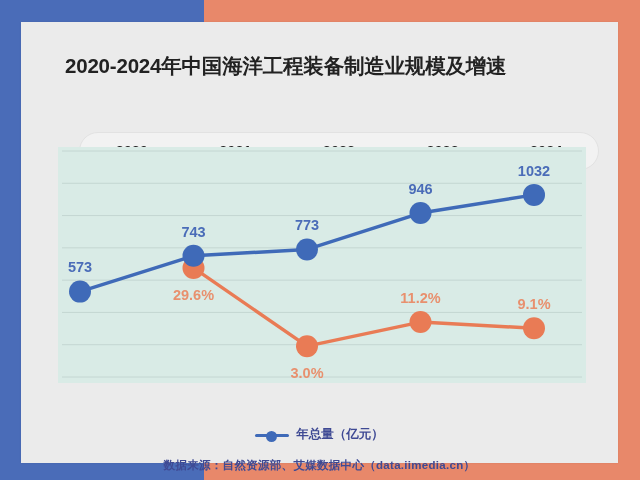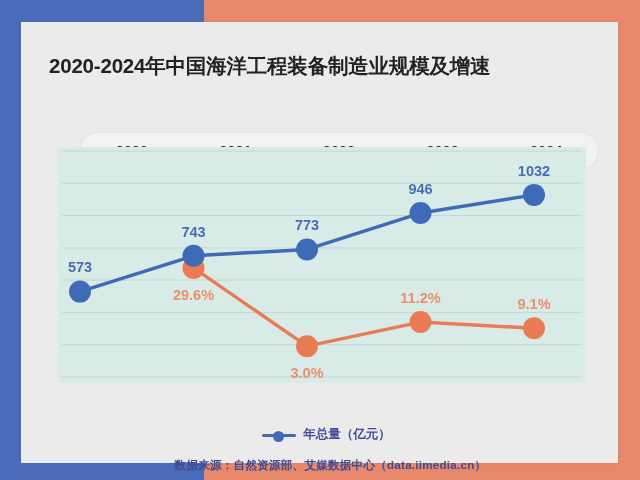--- a/index.html
+++ b/index.html
@@ -32,21 +32,21 @@
   }
   .card {
     position: absolute;
     left: 21px; top: 22px;
     width: 597px; height: 441px;
     background: #ebebeb;
     box-shadow: 0 0 2px rgba(0,0,0,0.08);
   }
   .title {
     position: absolute;
-    left: 28px; top: 30px;
+    left: 44px; top: 30px;
     width: 540px;
     font-size: 20.5px;
     font-weight: bold;
     color: #222222;
     letter-spacing: -0.2px;
     white-space: nowrap;
   }
   .year-pill {
     position: absolute;
     left: 58px; top: 110px;
@@ -67,21 +67,21 @@
   }
   .plot {
     position: absolute;
     left: 37px; top: 125px;
     width: 528px; height: 236px;
     background: #d9ebe6;
   }
   .plot svg { display: block; }
   .legend {
     position: absolute;
-    left: 7px; top: 404px;
+    left: 0; top: 404px;
     width: 597px;
     display: flex;
     justify-content: center;
     align-items: center;
     gap: 34px;
   }
   .legend-item {
     display: flex;
     align-items: center;
     gap: 7px;
@@ -104,21 +104,21 @@
     border-radius: 50%;
   }
   .legend-label {
     font-size: 12.5px;
     font-weight: bold;
     color: #3f4a94;
     white-space: nowrap;
   }
   .source {
     position: absolute;
-    left: 11px; top: 436px;
+    left: 0; top: 436px;
     width: 597px;
     text-align: center;
     font-size: 11.5px;
     font-weight: bold;
     color: #3f4a94;
     letter-spacing: 0.3px;
   }
   .dl {
     font-weight: bold;
     dominant-baseline: middle;

